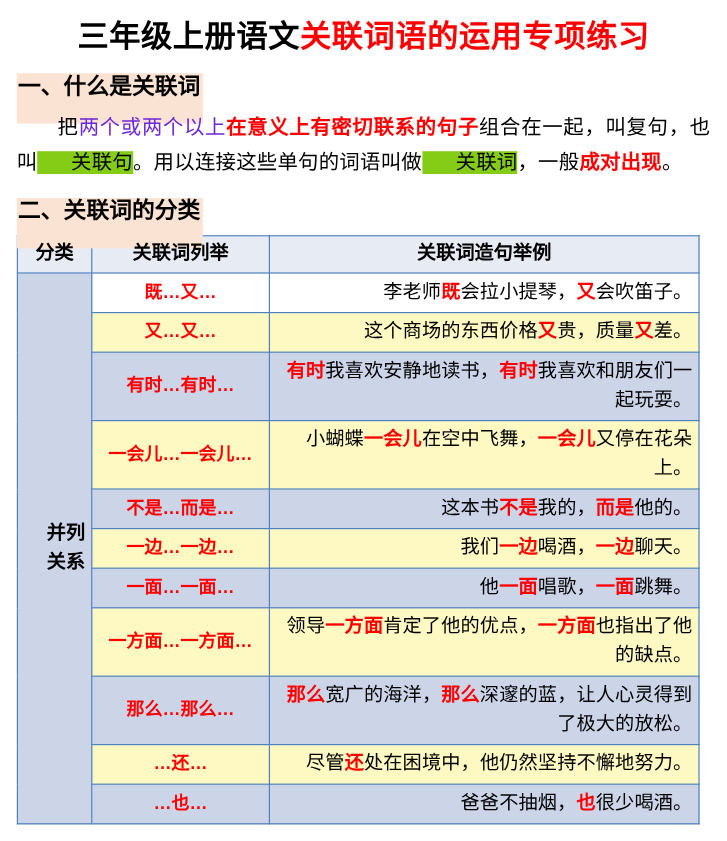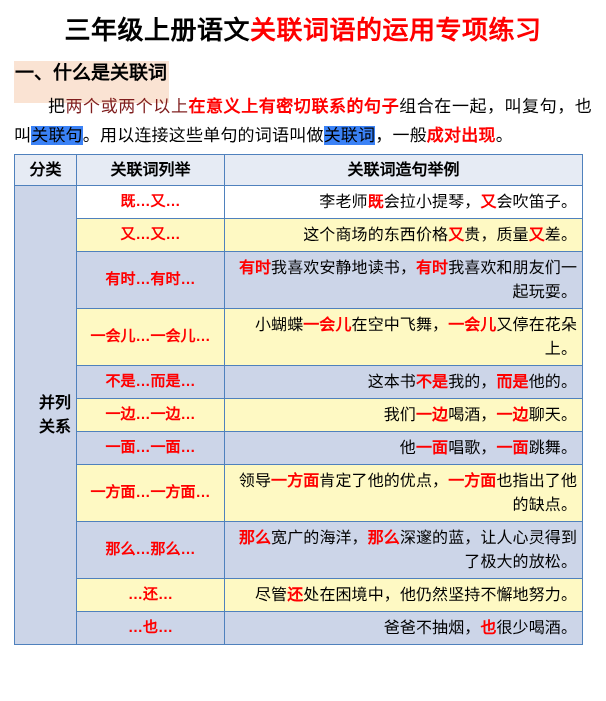--- a/index.html
+++ b/index.html
@@ -55,41 +55,41 @@
 
   
   .intro {
     font-size: 17px;
     line-height: 1.72;
     text-indent: 2em;
     margin: 4px 0 2px 0;
     text-align: justify;
     letter-spacing: 0.2px;
   }
-  .seg-blue   { color: #7f1d1d; }
+  .seg-blue   { color: #6d28d9; }
   .seg-redb   { color: #ff0000; font-weight: bold; }
-  .seg-green  { background: #3b82f6; }
+  .seg-green  { background: #84cc16; padding-left: 28px; }
 
   
   .kw-table {
     width: 568px;
     border-collapse: collapse;
     table-layout: fixed;
     margin-top: 3px;
     font-size: 15px;
   }
   .kw-table td, .kw-table th {
     border: 1px solid #4f81bd;
     padding: 4px 5px;
     vertical-align: middle;
     line-height: 1.5;
   }
   .kw-table thead th {
     background: #e6ebf4;
-    font-family: Liberation Serif, serif;
+    font-family: Liberation Mono, monospace;
     font-weight: bold;
     font-size: 16px;
     text-align: center;
     height: 26px;
     padding: 2px 4px;
   }
   col.c-cat  { width: 62px; }
   col.c-list { width: 148px; }
   col.c-ex   { width: 358px; }
 
@@ -135,20 +135,23 @@
 <div class="page">
 
   <h1 class="doc-title" id="doc-title"><span class="t-black">三年级上册语文</span><span class="t-red">关联词语的运用专项练习</span></h1>
 
   <h2 class="section-heading">
     <span class="hl">一、什么是关联词</span>
   </h2>
 
   <p class="intro" id="intro-para"><span>把</span><span class="seg-blue">两个或两个以上</span><span class="seg-redb">在意义上有密切联系的句子</span><span>组合在一起，叫复句，也叫</span><span class="seg-green">关联句</span><span>。用以连接这些单句的词语叫做</span><span class="seg-green">关联词</span><span>，一般</span><span class="seg-redb">成对出现</span><span>。</span></p>
 
+  <h2 class="section-heading">
+    <span class="hl">二、关联词的分类</span>
+  </h2>
 
   <table class="kw-table">
     <colgroup>
       <col class="c-cat">
         <col class="c-list">
         <col class="c-ex">
     </colgroup>
     <thead>
       <tr>
         <th>分类</th>

